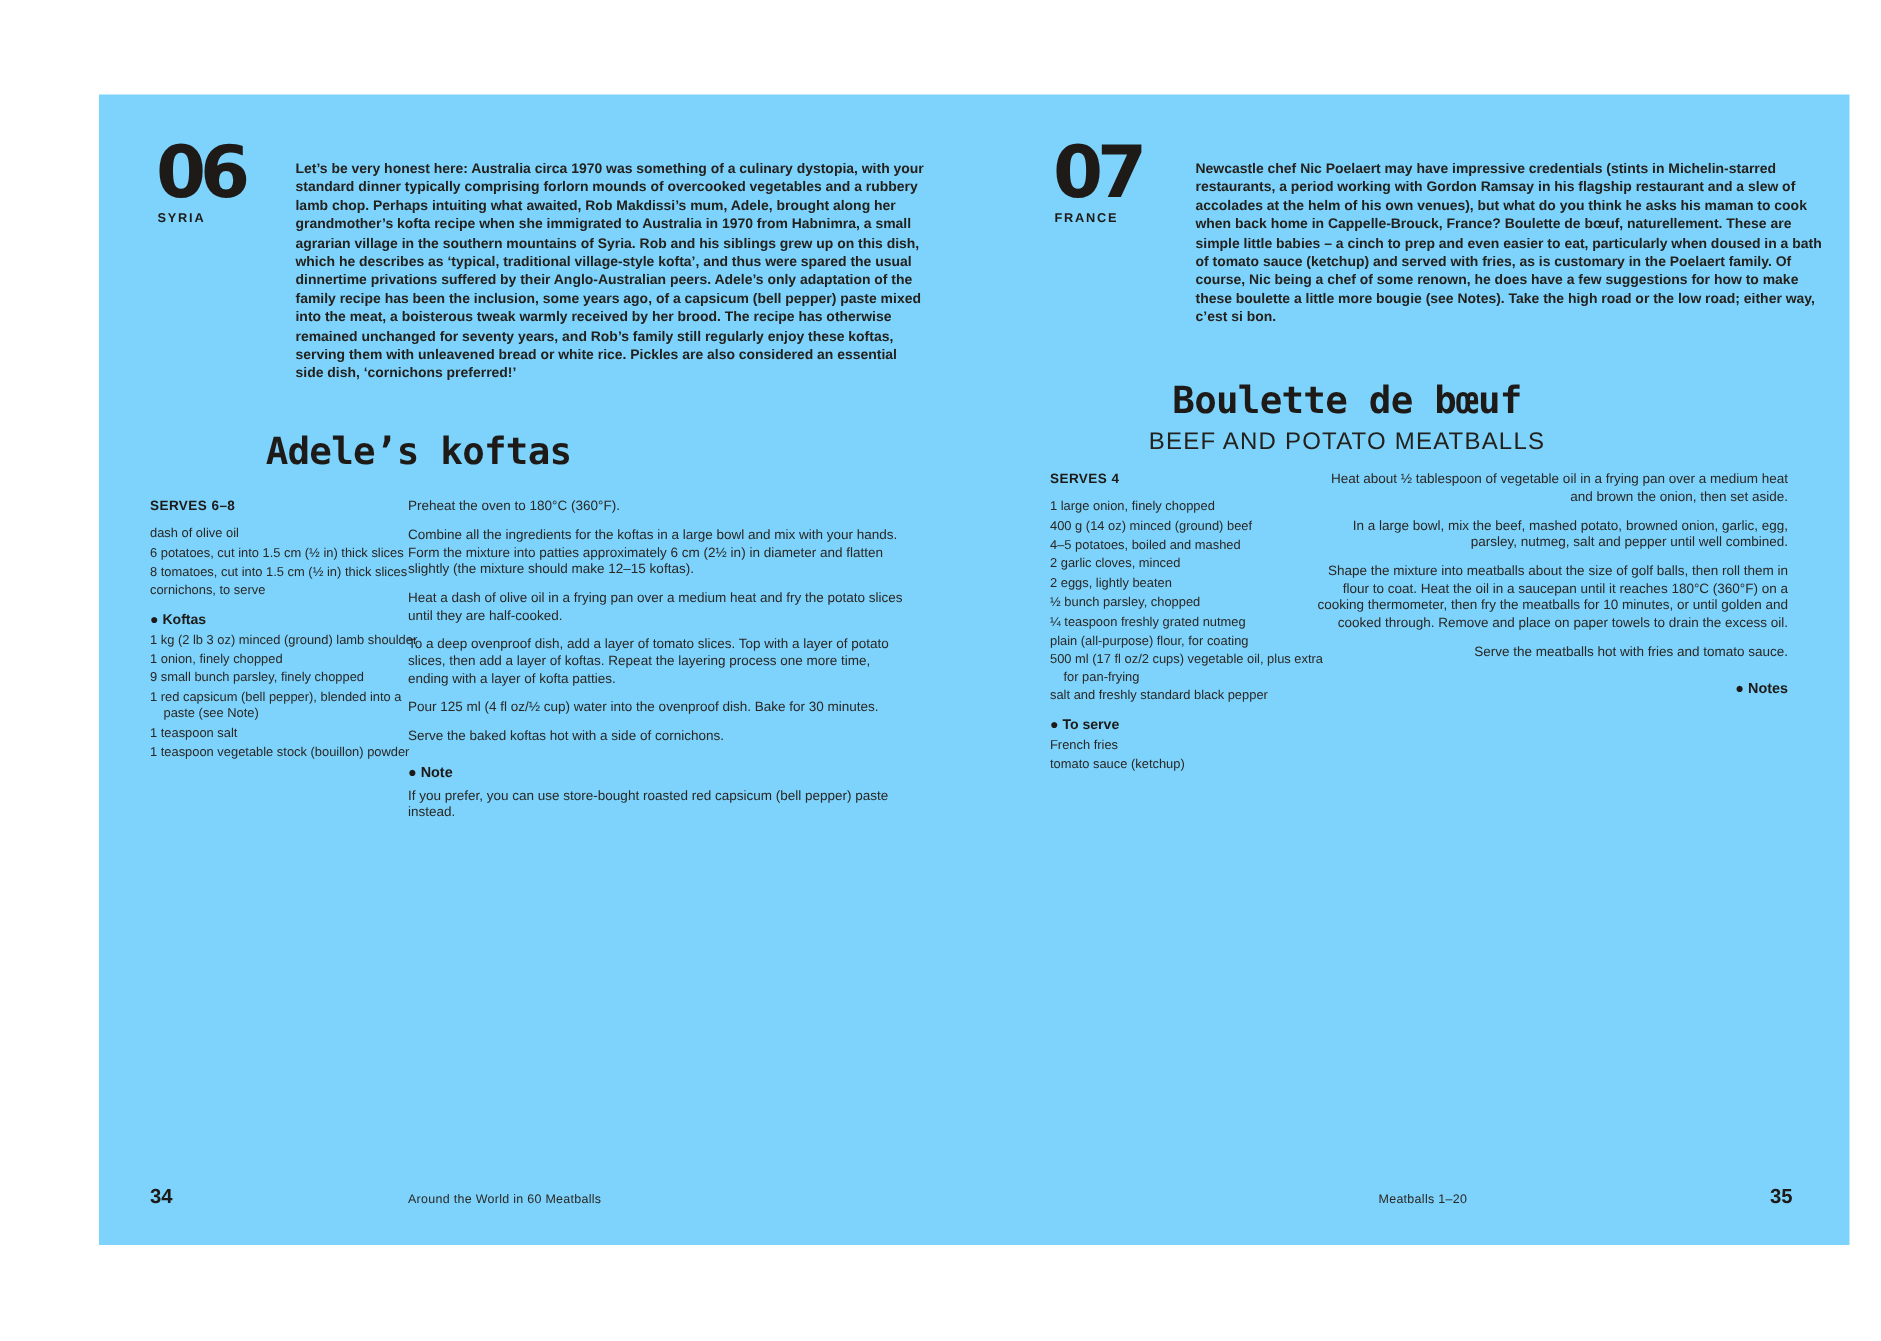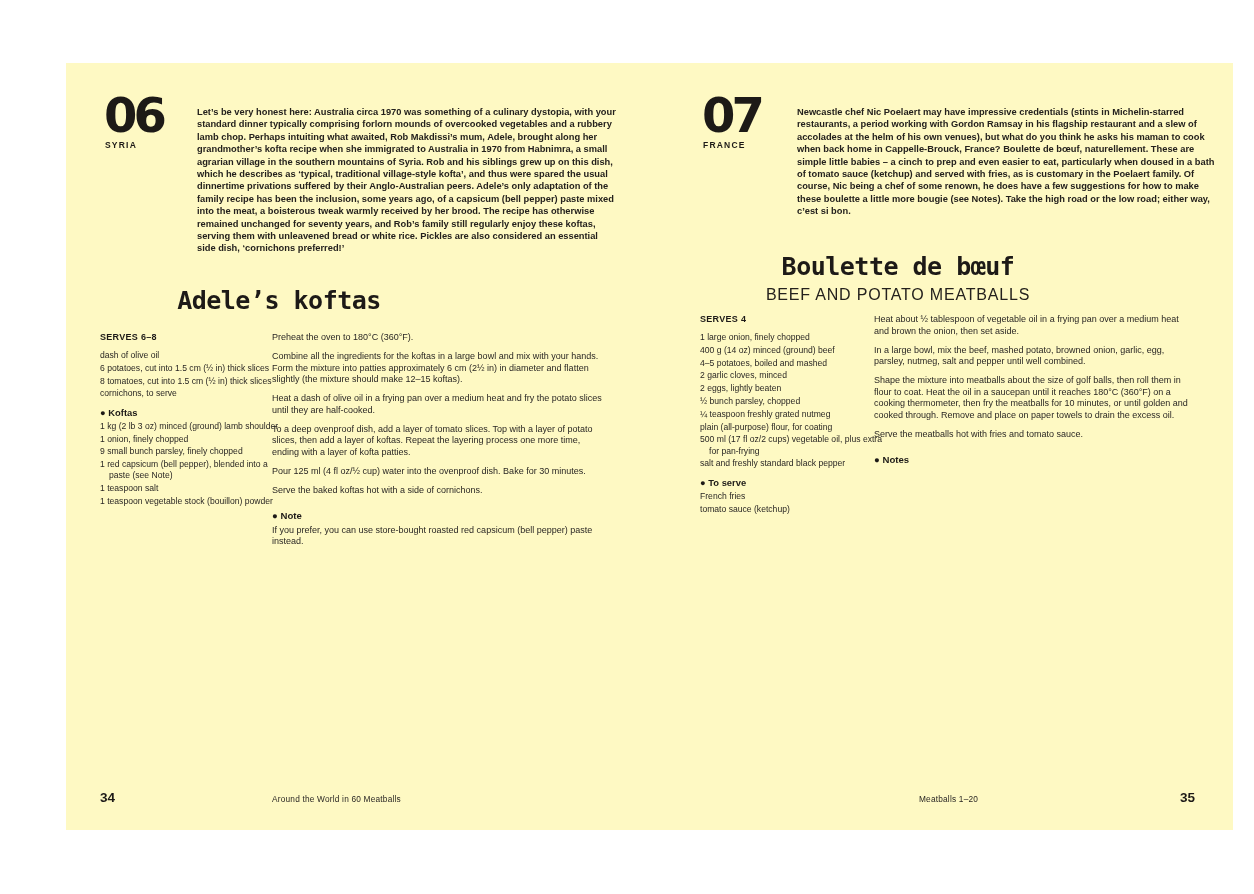--- a/index.html
+++ b/index.html
@@ -3,21 +3,21 @@
 <meta charset="utf-8">
 <style>
   html,body{margin:0;padding:0;}
   body{
     width:1254px;height:894px;background:#ffffff;position:relative;
     font-family:"Liberation Sans",sans-serif;color:#211e1b;
     -webkit-font-smoothing:antialiased;overflow:hidden;
   }
   .spread{
     position:absolute;left:66px;top:63px;width:1167px;height:767px;
-    background:#fef9c3;
+    background:#7dd3fc;
   }
   .abs{position:absolute;}
   
   .badge{
     font-family:"DejaVu Sans",sans-serif;font-weight:bold;
     font-size:48px;line-height:42px;letter-spacing:-4px;color:#1d1a17;
   }
   .country{
     font-size:8.5px;letter-spacing:1.2px;color:#1d1a17;font-weight:bold;
   }
@@ -60,21 +60,21 @@
   .lp-serves{left:34px;top:269px;}
   .lp-ingredients{left:34px;top:287px;width:182px;}
   .lp-method{left:206px;top:269px;width:333px;}
 
   .rp-badge{left:636px;top:31px;}
   .rp-country{left:637px;top:77px;}
   .rp-intro{left:719px;top:31px;width:424px;}
   .rp-title{left:682px;top:190px;width:300px;}
   .rp-serves{left:634px;top:251px;}
   .rp-ingredients{left:634px;top:269px;width:182px;}
-  .rp-method{left:808px;top:251px;width:318px;}
+  .rp-method{left:808px;top:251px;width:318px;text-align:right;}
 
   .ft-lnum{left:34px;top:727px;}
   .ft-ltitle{left:206px;top:731px;}
   .ft-rtitle{left:853px;top:731px;}
   .ft-rnum{left:1114px;top:727px;}
 </style>
 </head>
 <body>
 
 <div class="spread">

